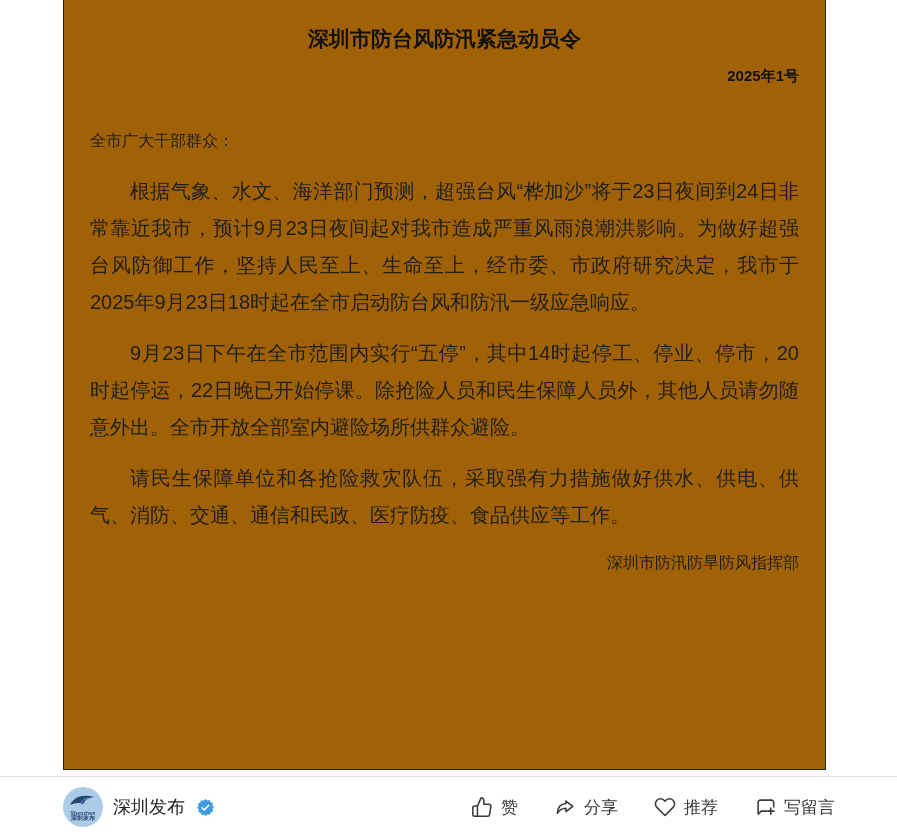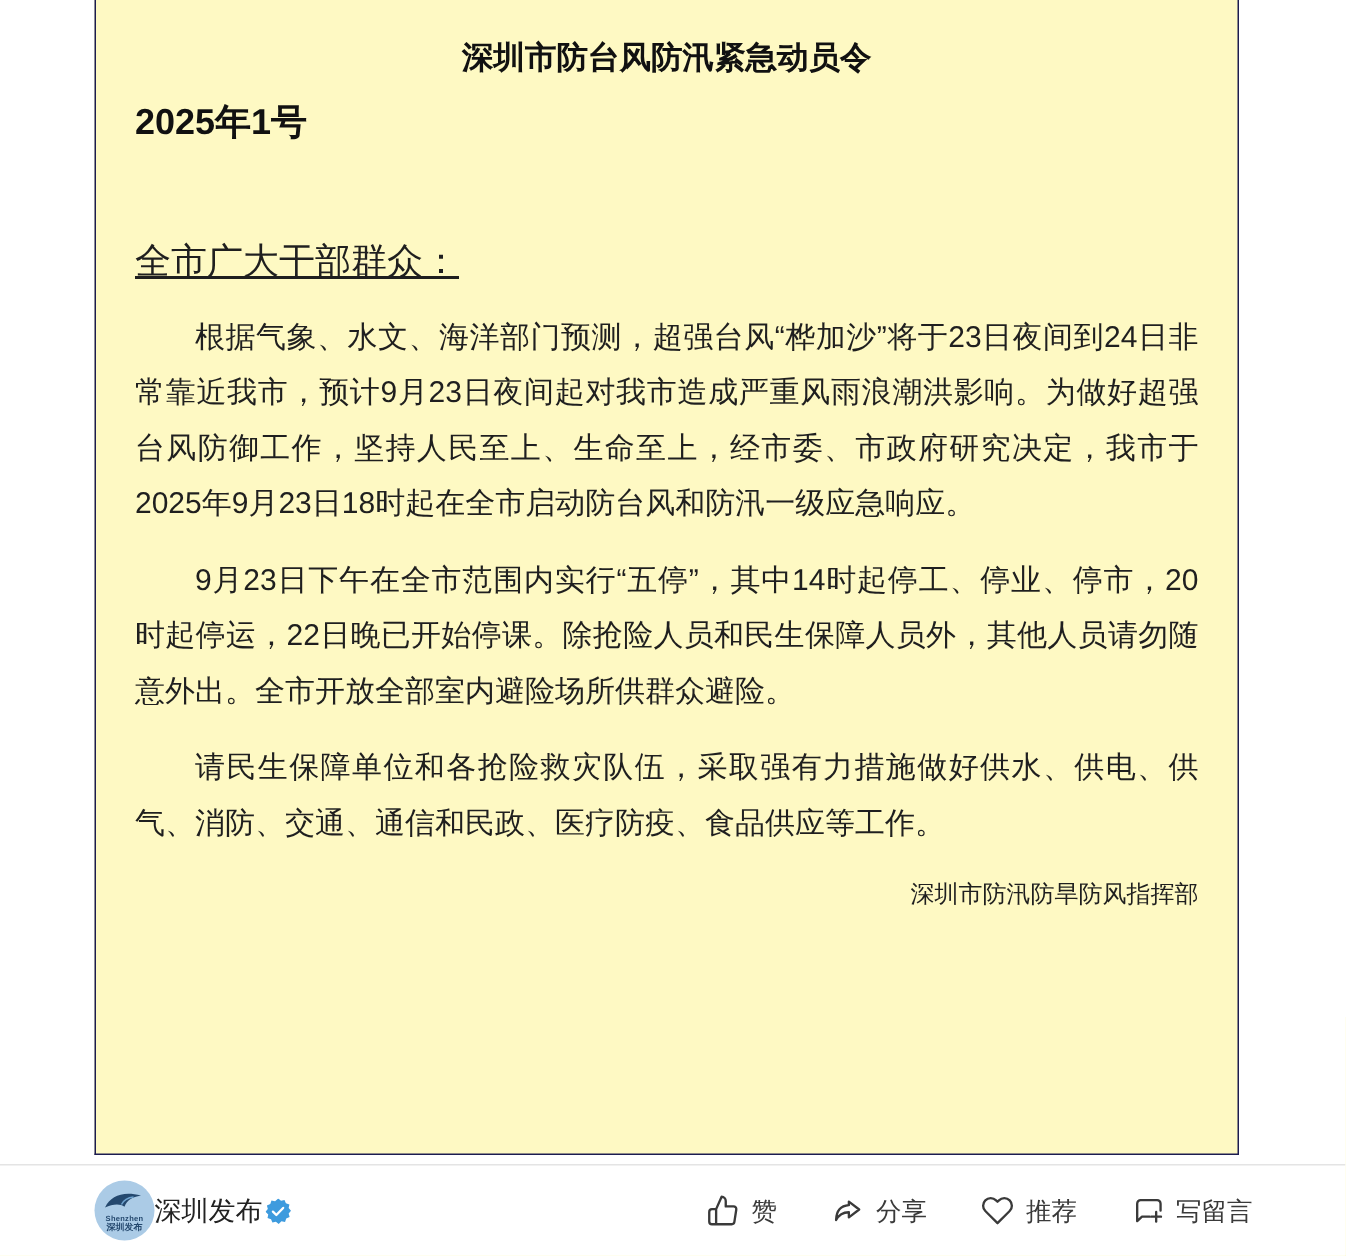--- a/index.html
+++ b/index.html
@@ -9,49 +9,48 @@
     font-family: "Liberation Sans", sans-serif;
     color: #1f1f1f;
     overflow: hidden;
     position: relative;
   }
   
   .doc-card {
     position: absolute;
     left: 63px; top: 0;
     width: 763px; height: 770px;
-    background: #fef9c3;
+    background: #a16207;
     border-left: 1px solid #1c1c50;
     border-right: 1px solid #1c1c50;
     border-bottom: 1px solid #1c1c50;
     padding: 0 26px;
     overflow: hidden;
   }
   .doc-title {
     margin-top: 24px;
     text-align: center;
     font-size: 21px;
     font-weight: 700;
     line-height: 1.4;
     color: #111;
   }
   .doc-subtitle {
     margin-top: 12px;
-    text-align: left;
-    font-size: 24px;
+    text-align: right;
+    font-size: 15px;
     font-weight: 700;
     line-height: 1.4;
     color: #111;
   }
   .salutation {
-    margin-top: 57px;
-    font-size: 24px;
+    margin-top: 36px;
+    font-size: 16px;
     line-height: 37px;
     font-weight: 500;
-    text-decoration: underline;
   }
   .para {
     margin-top: 14px;
     font-size: 20px;
     line-height: 37px;
     font-weight: 400;
     text-indent: 2em;
     text-align: justify;
   }
   .sig-block {
@@ -71,21 +70,21 @@
     position: absolute;
     left: 63px; right: 62px; top: 783px;
     height: 48px;
     display: flex;
     align-items: center;
     justify-content: space-between;
   }
   .account {
     display: flex;
     align-items: center;
-    gap: 0;
+    gap: 10px;
     cursor: pointer;
   }
   .avatar {
     width: 40px; height: 40px;
     border-radius: 50%;
     background: #abcbe6;
     position: relative;
     overflow: hidden;
     flex: 0 0 auto;
   }

